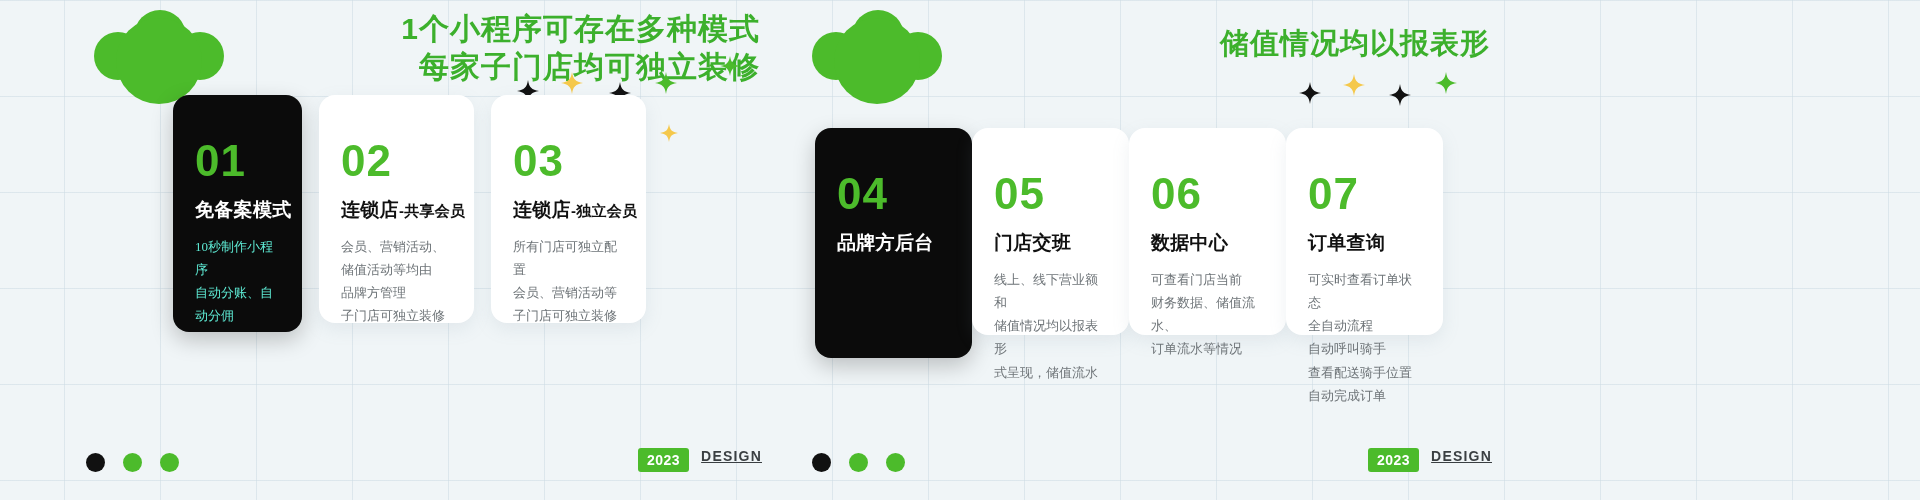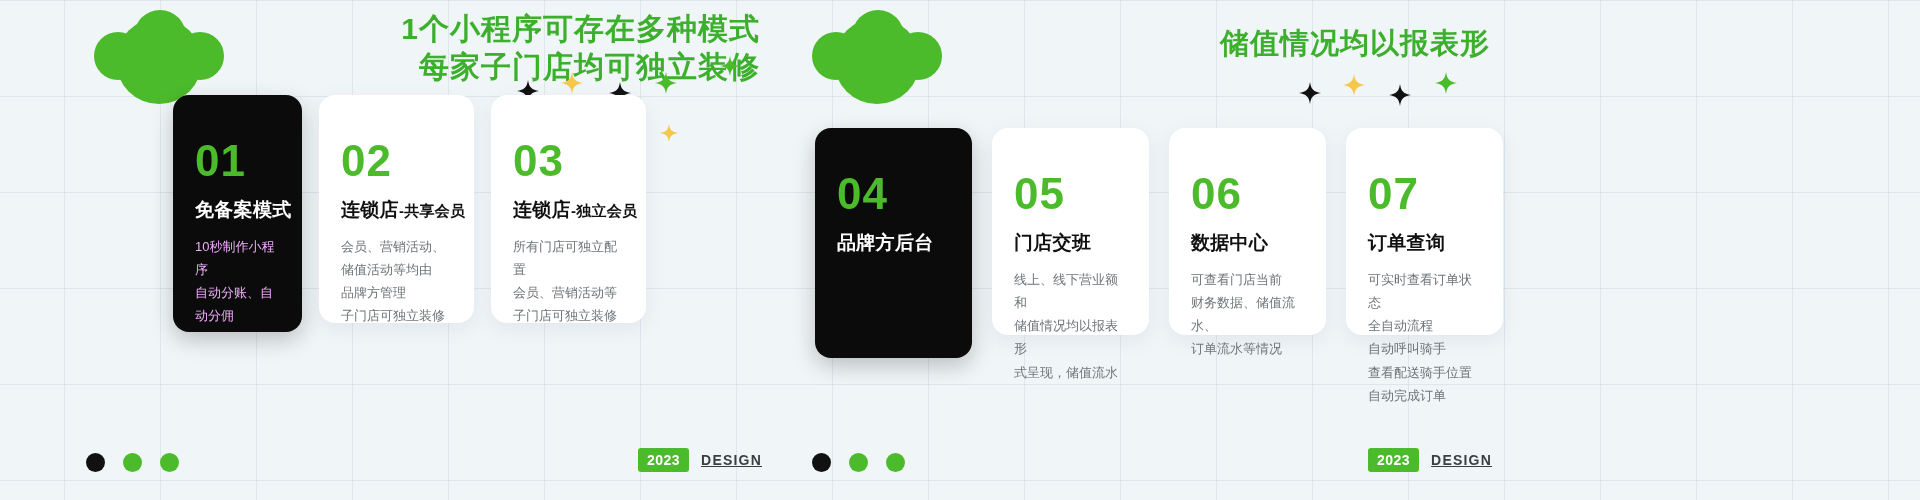--- a/index.html
+++ b/index.html
@@ -77,39 +77,39 @@
     letter-spacing: 0.3px;
   }
   .card .title .suffix { font-size: 15px; font-weight: 800; }
   .card.dark .title { color: #fff; }
   .card .desc {
     font-size: 13px;
     line-height: 1.78;
     color: #6e7478;
     white-space: pre-line;
   }
-  .card.dark .desc { color: #f0abfc; }
+  .card.dark .desc { color: #5eead4; font-family: Liberation Serif, serif; }
 
   
   .star {
     position: absolute;
     width: 22px; height: 22px;
   }
   .star svg { width: 100%; height: 100%; display: block; }
 
   
   .dots { position: absolute; display: flex; gap: 18px; align-items: center; }
   .dots i { display: block; width: 19px; height: 19px; border-radius: 50%; }
   .dots i.dark { background: #111; }
   .dots i.green { background: #4CBB2B; }
 
   
   .badge-row {
     position: absolute;
-    display: flex; align-items: center; gap: 12px;
+    display: flex; align-items: flex-start; gap: 12px;
   }
   .badge-year {
     background: #4CBB2B; color: #fff;
     font-size: 14px; font-weight: 600;
     padding: 4px 9px; border-radius: 3px;
     letter-spacing: 0.5px;
   }
   .badge-word {
     color: #3a3f42; font-size: 14px; font-weight: 600; letter-spacing: 1.2px; text-decoration: underline;
   }
@@ -233,21 +233,21 @@
       <svg viewBox="0 0 24 24">
           <path d="M12 0 C13.2 8 16 10.8 24 12 C16 13.2 13.2 16 12 24 C10.8 16 8 13.2 0 12 C8 10.8 10.8 8 12 0 Z" fill="#111"></path>
         </svg>
     </div>
     <div class="star" style="left:645px; top:72px; width:22px;">
       <svg viewBox="0 0 24 24">
           <path d="M12 0 C13.2 8 16 10.8 24 12 C16 13.2 13.2 16 12 24 C10.8 16 8 13.2 0 12 C8 10.8 10.8 8 12 0 Z" fill="#4CBB2B"></path>
         </svg>
     </div>
 
-    <div class="cards" style="left:25px; top:128px; gap:20px;">
+    <div class="cards" style="left:25px; top:128px; ">
 
       <div class="card dark" style="width:157px; height:230px;">
         <div class="num">04</div>
         <div class="title">
           <span>品牌方后台</span><span class="suffix"></span>
         </div>
       </div>
 
       <div class="card" style="width:157px; height:207px;">
         <div class="num">05</div>

